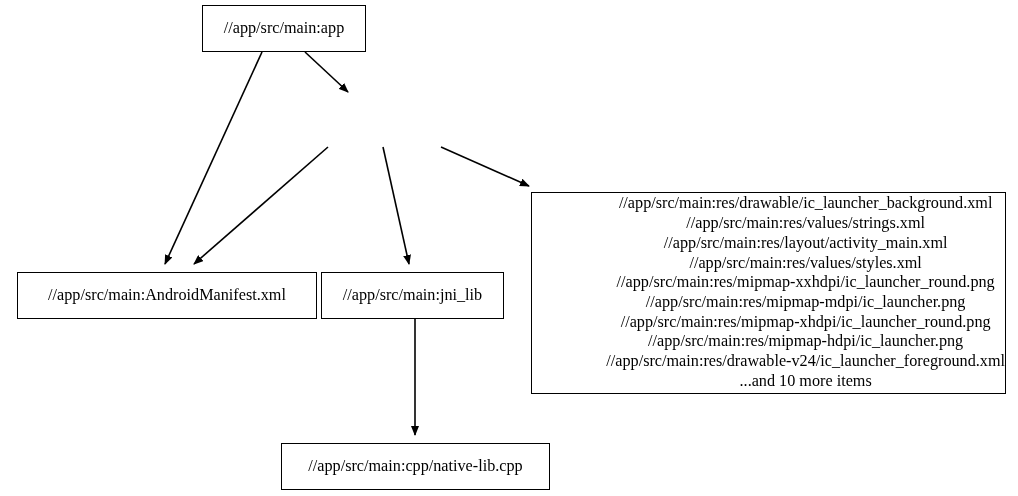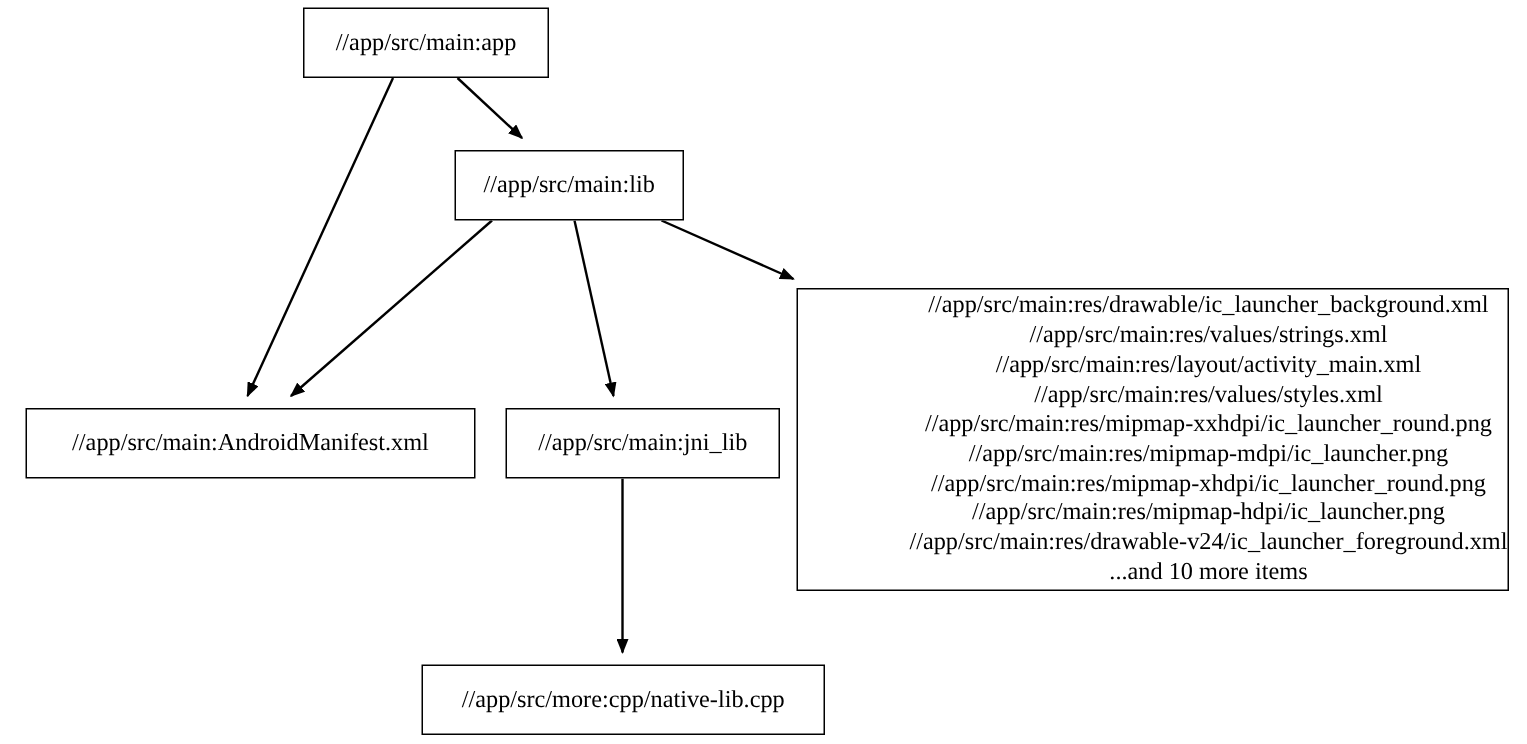--- a/index.html
+++ b/index.html
@@ -76,34 +76,31 @@
 
     <line x1="441" y1="147" x2="529" y2="186" stroke="#000000" stroke-width="1.6" marker-end="url(#arrowhead)"></line>
 
     <line x1="415" y1="319" x2="415" y2="435" stroke="#000000" stroke-width="1.6" marker-end="url(#arrowhead)"></line>
   </svg>
 
   <div class="node-box" style="left:202px; top:5px; width:164px; height:47px;">
     <span class="node-label">//app/src/main:app</span>
   </div>
 
-  <div class="node-box" style="left:303px; top:100px; width:153px; height:47px;">
-    <span class="node-label">//app/src/main:lib</span>
-  </div>
 
   <div class="node-box" style="left:17px; top:272px; width:300px; height:47px;">
     <span class="node-label">//app/src/main:AndroidManifest.xml</span>
   </div>
 
-  <div class="node-box" style="left:337px; top:272px; width:183px; height:47px;">
+  <div class="node-box" style="left:321px; top:272px; width:183px; height:47px;">
     <span class="node-label">//app/src/main:jni_lib</span>
   </div>
 
   <div class="node-box" style="left:281px; top:443px; width:269px; height:47px;">
-    <span class="node-label">//app/src/more:cpp/native-lib.cpp</span>
+    <span class="node-label">//app/src/main:cpp/native-lib.cpp</span>
   </div>
 
   <div class="node-box" style="left:531px; top:192px; width:475px; height:202px;justify-content:flex-end;">
     <span class="node-label-multi">//app/src/main:res/drawable/ic_launcher_background.xml
 //app/src/main:res/values/strings.xml
 //app/src/main:res/layout/activity_main.xml
 //app/src/main:res/values/styles.xml
 //app/src/main:res/mipmap-xxhdpi/ic_launcher_round.png
 //app/src/main:res/mipmap-mdpi/ic_launcher.png
 //app/src/main:res/mipmap-xhdpi/ic_launcher_round.png

